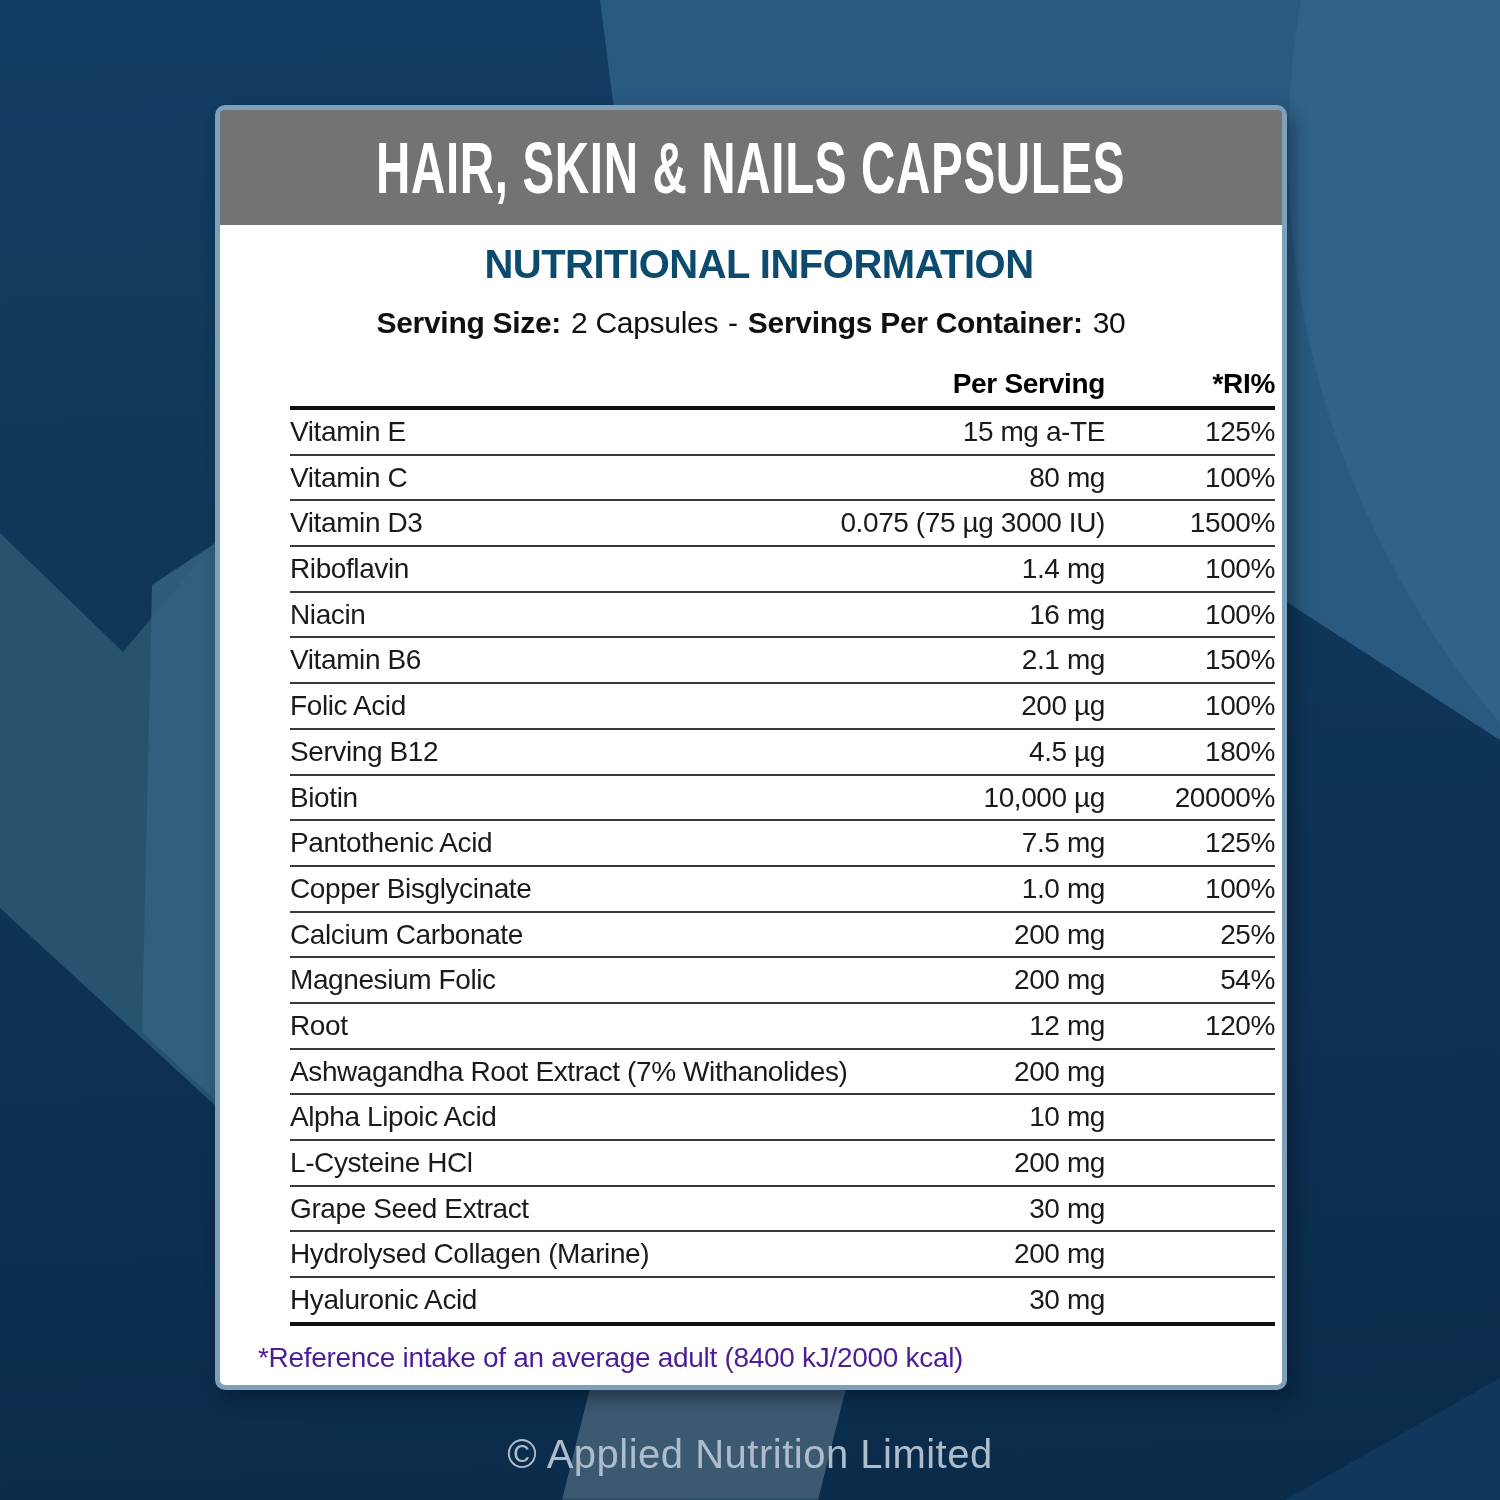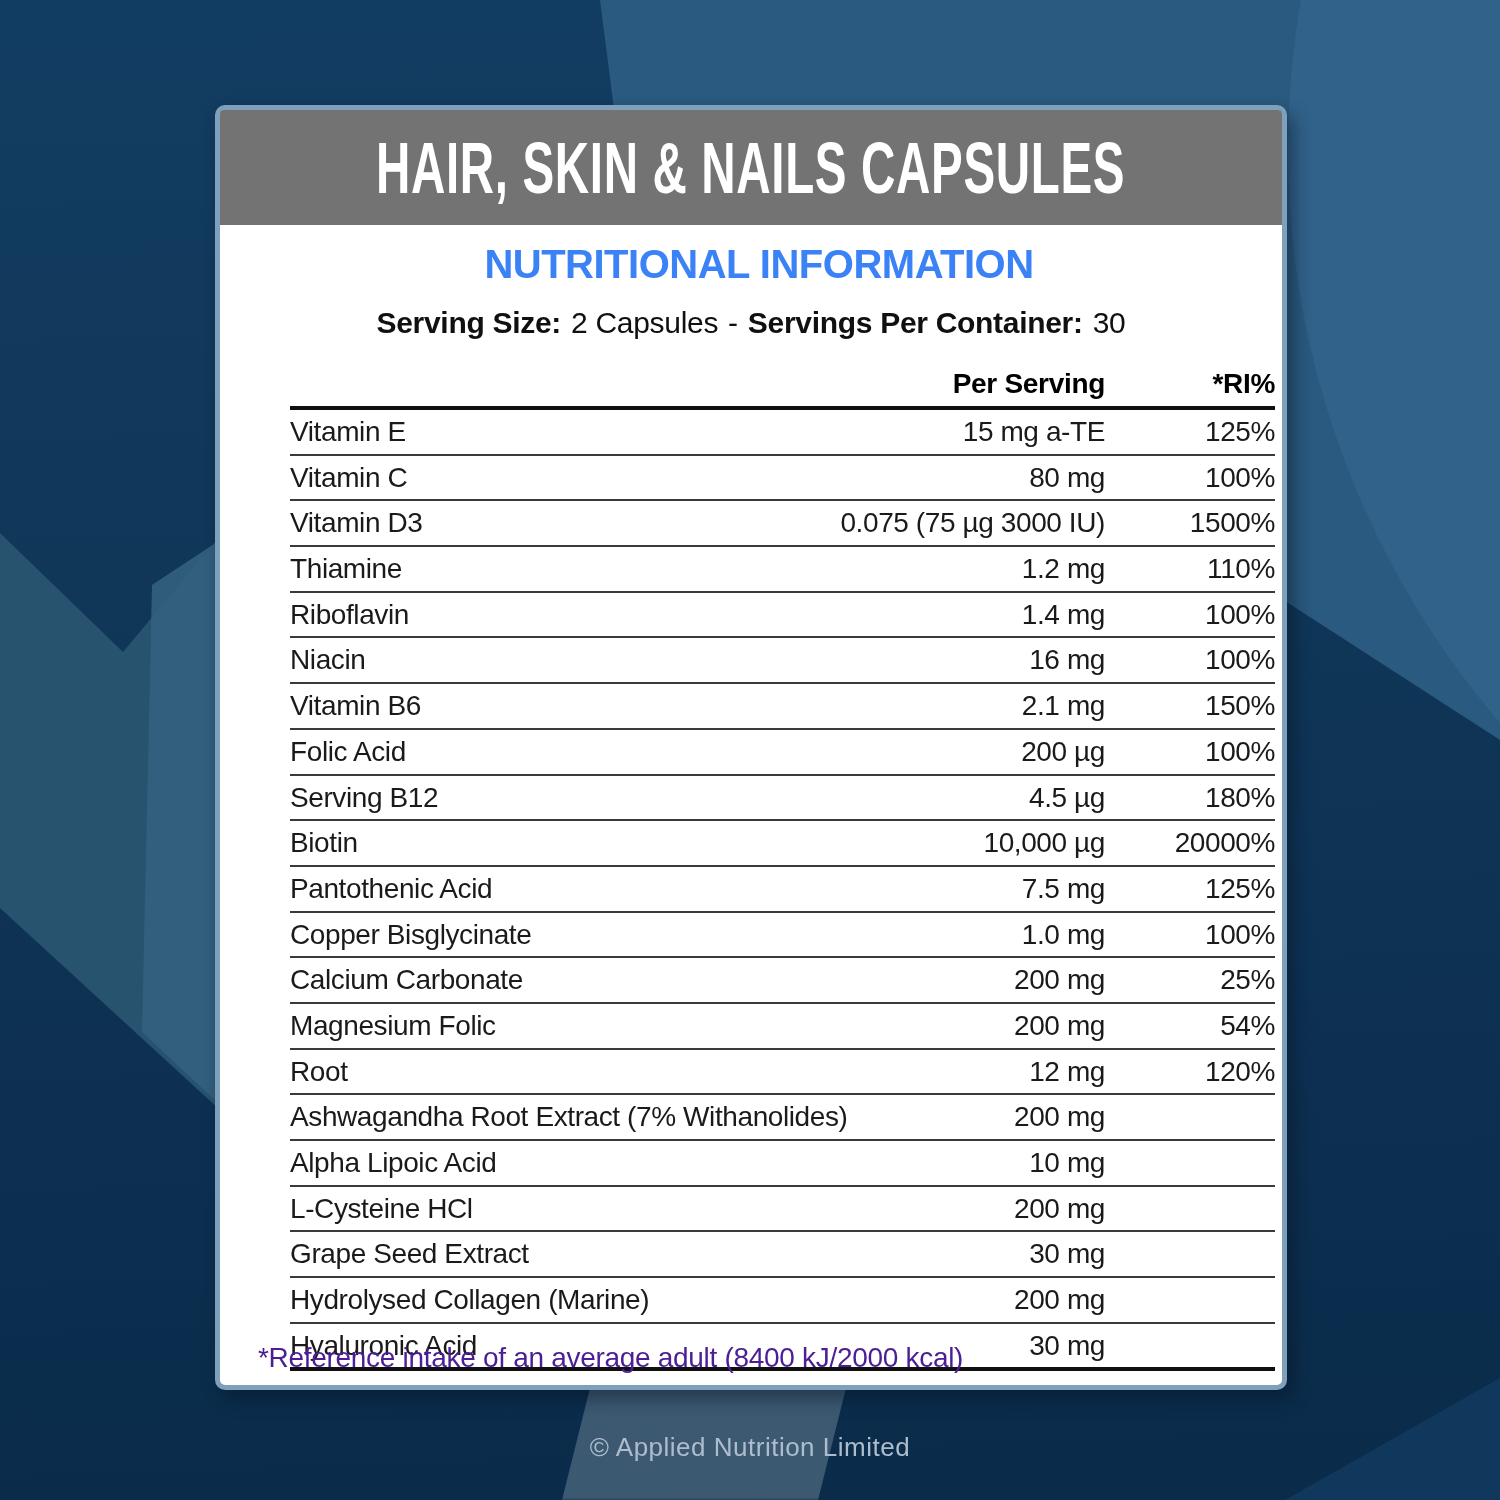--- a/index.html
+++ b/index.html
@@ -32,21 +32,21 @@
     position:absolute; top:0; left:0; right:0; height:115px;
     background:#737373; border-radius:4px 4px 0 0;
     display:flex; align-items:center; justify-content:center;
   }
   .card-title {
     color:#ffffff; font-weight:bold; font-size:72px; white-space:nowrap;
     transform:scaleX(.66); transform-origin:center; letter-spacing:1px;
   }
   .section-title {
     position:absolute; top:132px; left:0; right:0; height:40px;
-    text-align:center; font-size:40px; font-weight:bold; color:#3b82f6;
+    text-align:center; font-size:40px; font-weight:bold; color:#0c4a6e;
     letter-spacing:-0.5px;
     margin-left:16px;
   }
   .serving-line {
     position:absolute; top:196px; left:0; right:0; height:30px;
     text-align:center; font-size:30px; color:#101010; letter-spacing:-0.3px;
   }
   .serving-line .b { font-weight:bold; }
   .serving-line span { margin:0 5px; }
 
@@ -59,21 +59,21 @@
   .trow:not(:last-child) { border-bottom:2px solid #3a3a3a; }
   .trow .name { position:absolute; left:0; top:0; line-height:43px; white-space:nowrap; }
   .trow .ps   { position:absolute; right:170px; top:0; line-height:43px; white-space:nowrap; }
   .trow .ri   { position:absolute; right:0; top:0; line-height:43px; white-space:nowrap; }
 
   .footnote {
     position:absolute; top:1232px; left:38px; font-size:28px; color:#4c1d95; letter-spacing:-0.3px;
   }
   .copyright {
     position:absolute; top:1432px; left:0; right:0; text-align:center;
-    font-size:26px; color:#aebdcb; letter-spacing:0.5px;
+    font-size:40px; color:#aebdcb; letter-spacing:0.5px;
   }
 </style>
 </head>
 <body>
 
 <div class="stage">
 
   <div class="bg bg-medium"></div>
   <div class="bg-circle"></div>
   <div class="bg bg-chevron"></div>
@@ -108,25 +108,20 @@
             <span class="name">Vitamin C</span>
             <span class="ps">80 mg</span>
             <span class="ri">100%</span>
           </div>
           <div class="trow">
             <span class="name">Vitamin D3</span>
             <span class="ps">0.075 (75 µg 3000 IU)</span>
             <span class="ri">1500%</span>
           </div>
           <div class="trow">
-            <span class="name">Thiamine</span>
-            <span class="ps">1.2 mg</span>
-            <span class="ri">110%</span>
-          </div>
-          <div class="trow">
             <span class="name">Riboflavin</span>
             <span class="ps">1.4 mg</span>
             <span class="ri">100%</span>
           </div>
           <div class="trow">
             <span class="name">Niacin</span>
             <span class="ps">16 mg</span>
             <span class="ri">100%</span>
           </div>
           <div class="trow">

